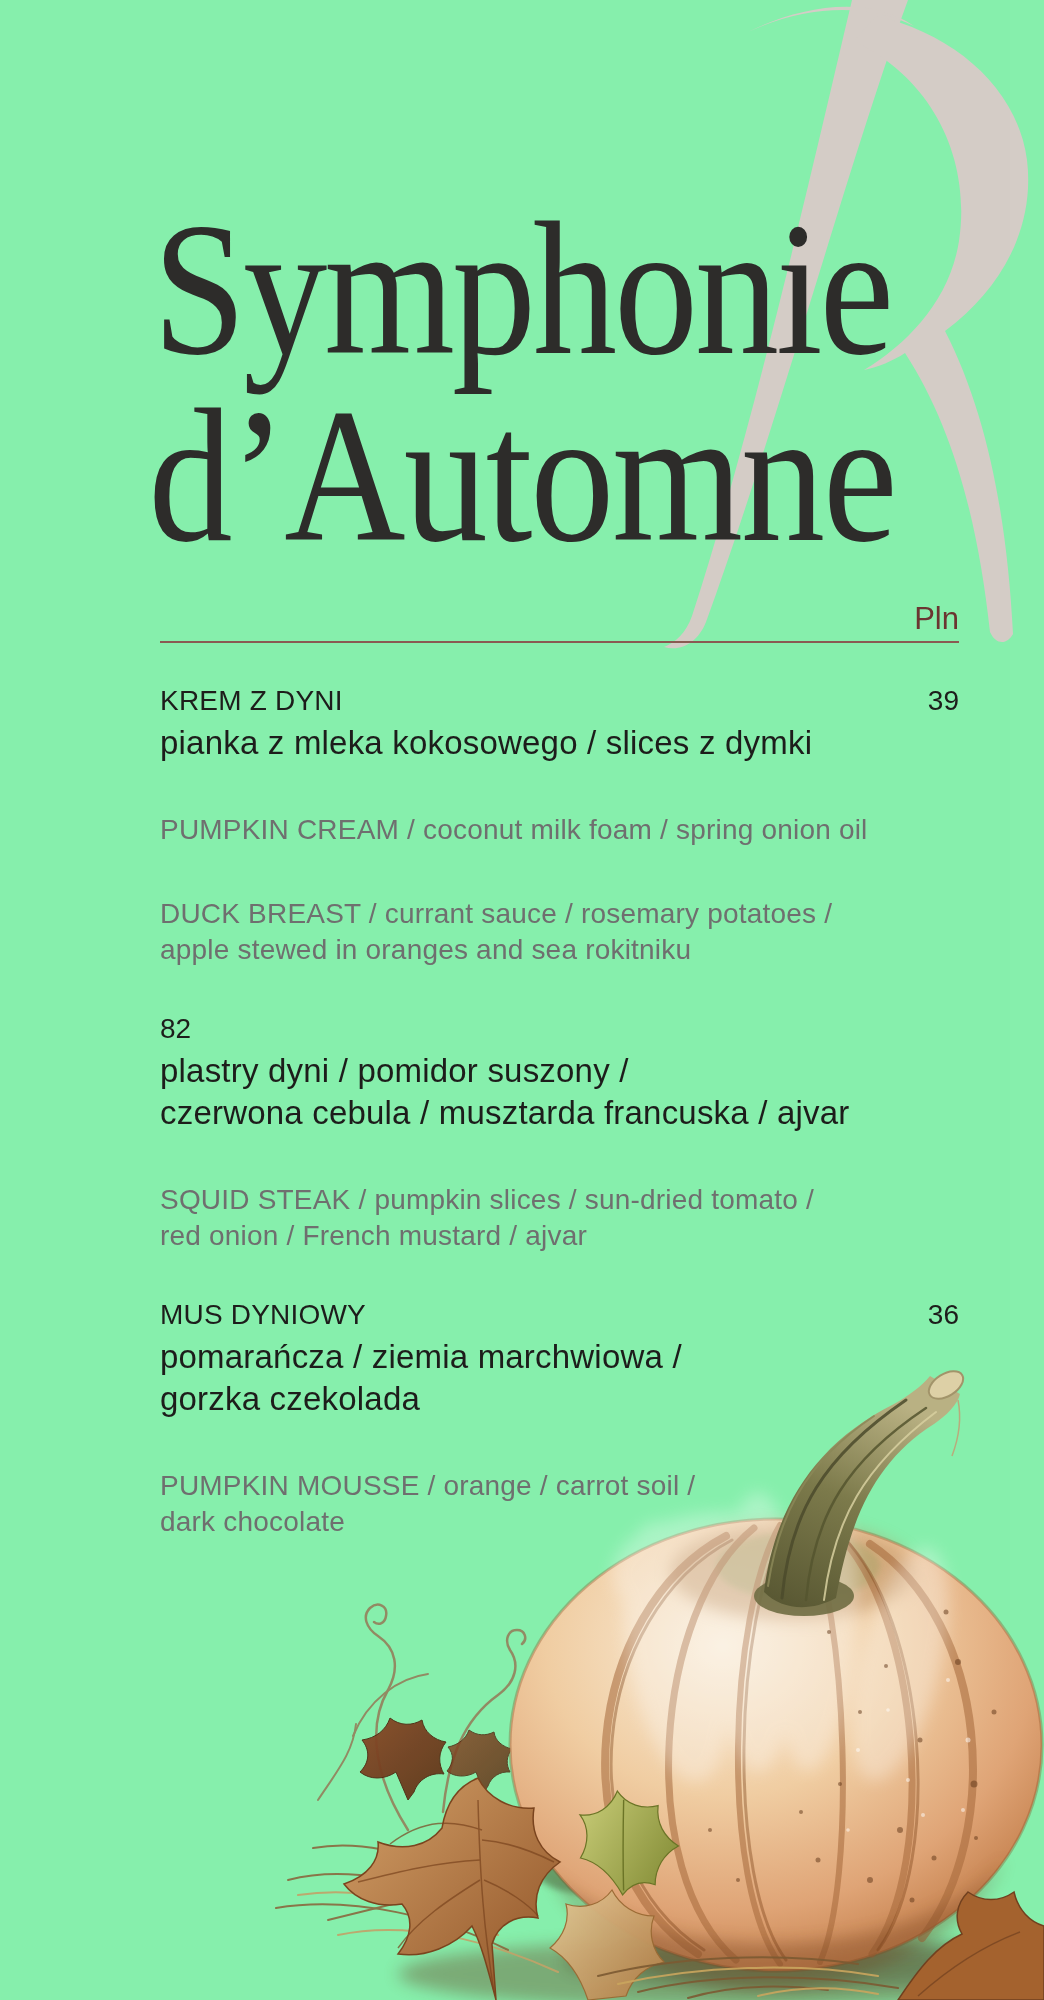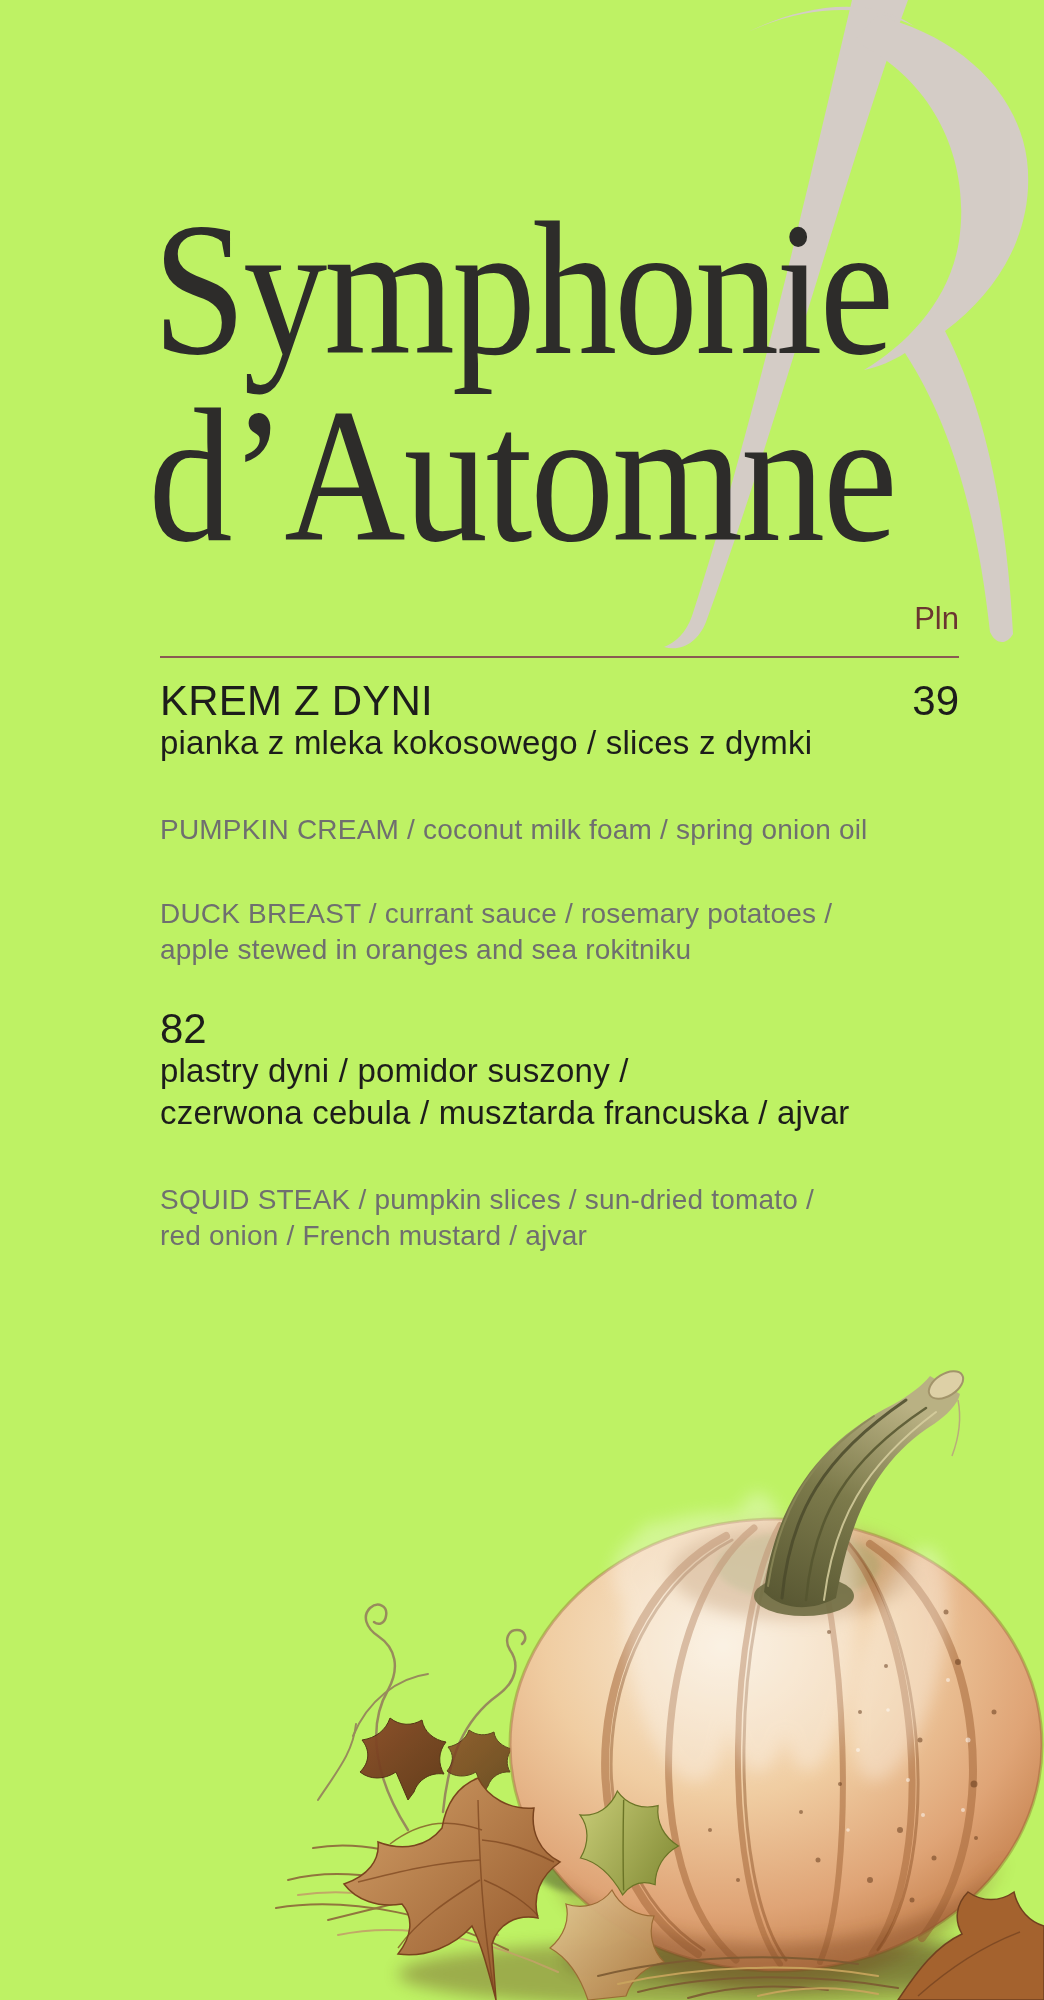--- a/index.html
+++ b/index.html
@@ -1,18 +1,18 @@
 <!DOCTYPE html>
 <html><head>
 <meta charset="utf-8">
 <style>
   html,body{margin:0;padding:0;background:#e9e9e9;}
   .page{
     position:relative;width:1044px;height:2000px;margin:0 auto;
-    background:#bef264;overflow:hidden;
+    background:#86efac;overflow:hidden;
     font-family:"Liberation Sans",sans-serif;color:#1d1d1b;
   }
   .layer{position:absolute;left:0;top:0;width:100%;height:100%;pointer-events:none;}
   
   .watermark-svg{position:absolute;left:0;top:0;width:1044px;height:2000px;}
   
   .title{
     position:absolute;left:0;top:196px;width:100%;
     text-align:center;
     font-family:"Liberation Serif",serif;
@@ -21,29 +21,29 @@
     transform:scale(1,1.13);transform-origin:50% 0;
     white-space:nowrap;
   }
   .title .line2{letter-spacing:-2px;}
   
   .price-header{
     position:absolute;left:160px;top:600px;width:799px;
     text-align:right;
     font-size:31px;line-height:38px;
     color:#6b3531;
-    padding-bottom:18px;
+    padding-bottom:3px;
     border-bottom:2px solid #8a5a52;
   }
   
   .menu{position:absolute;left:160px;top:680px;width:799px;}
   .menu-item{margin-bottom:40px;}
   .item-head{
     display:flex;justify-content:space-between;align-items:flex-end;
-    font-size:42px;line-height:42px;color:#1d1d1b;gap:8px;
+    font-size:28px;line-height:42px;color:#1d1d1b;gap:8px;
   }
   .item-name{letter-spacing:0.2px;}
   .item-price{text-align:right;}
   .desc-pl{
     font-size:33px;line-height:42px;color:#1d1d1b;
     white-space:pre-line;letter-spacing:0.2px;
   }
   .desc-en{
     font-size:28px;line-height:36px;color:#6f6f6f;
     white-space:pre-line;letter-spacing:0.2px;margin-top:48px;
@@ -270,15 +270,25 @@
     <div class="menu-item">
       <div class="item-head">
         <span class="item-price">82</span>
       </div>
       <div class="desc-pl">plastry dyni / pomidor suszony /
 czerwona cebula / musztarda francuska / ajvar</div>
       <div class="desc-en">SQUID STEAK / pumpkin slices / sun-dried tomato /
 red onion / French mustard / ajvar</div>
     </div>
 
+    <div class="menu-item">
+      <div class="item-head">
+        <span class="item-name">MUS DYNIOWY</span>
+        <span class="item-price">36</span>
+      </div>
+      <div class="desc-pl">pomarańcza / ziemia marchwiowa /
+gorzka czekolada</div>
+      <div class="desc-en">PUMPKIN MOUSSE / orange / carrot soil /
+dark chocolate</div>
+    </div>
   </div>
 
 </div>
 
 </body></html>

